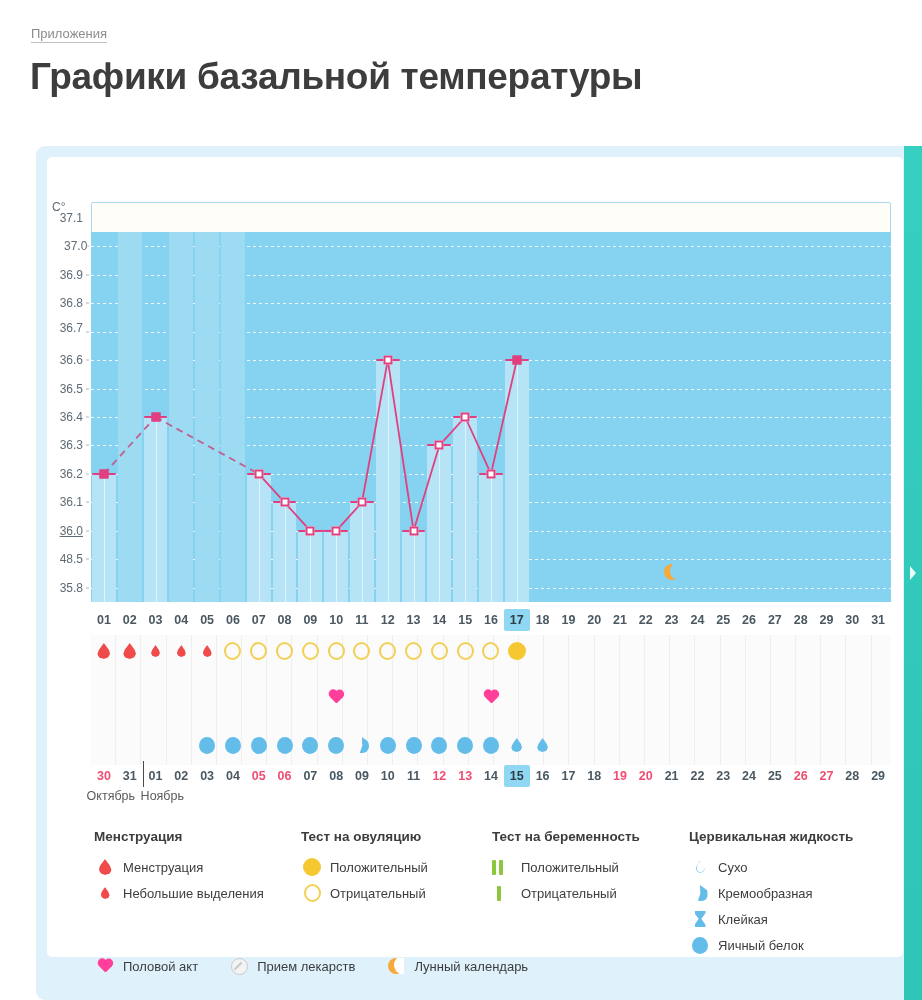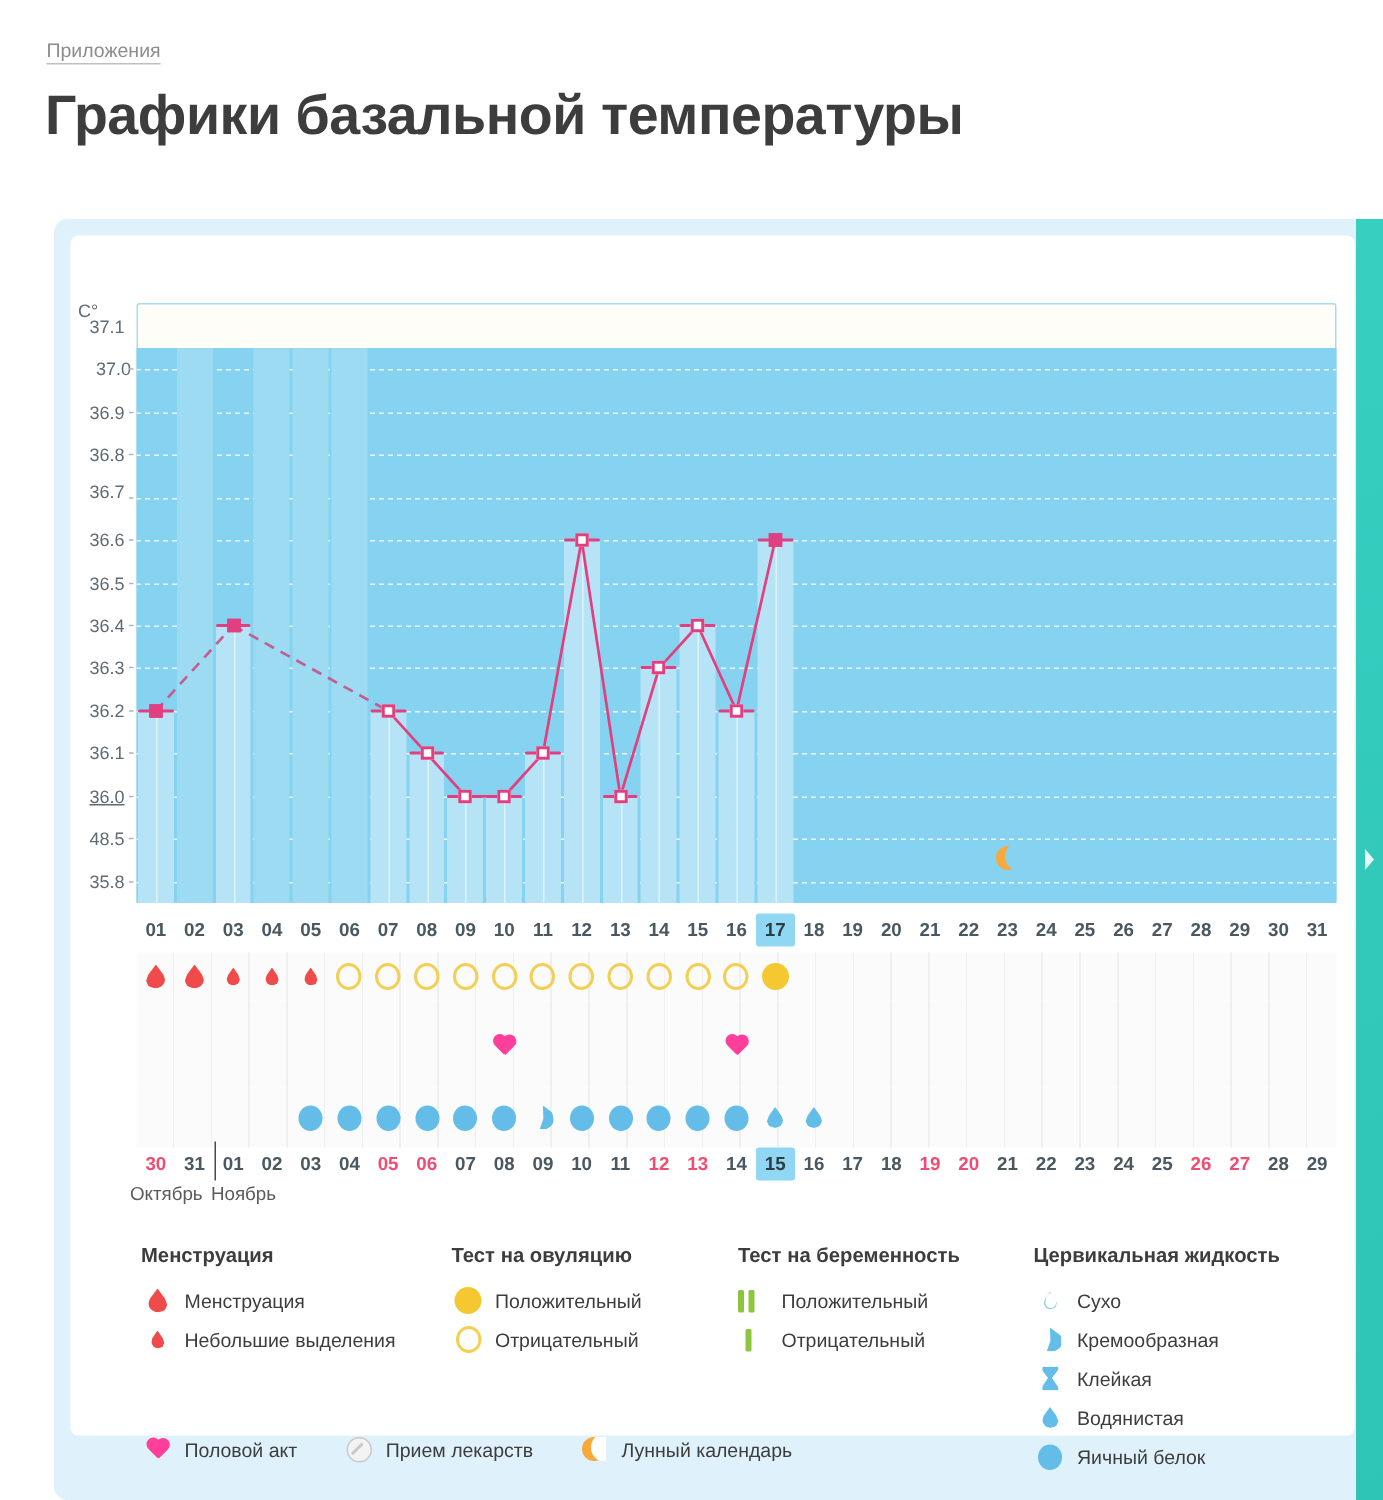--- a/index.html
+++ b/index.html
@@ -597,26 +597,20 @@
           <span class="legend-text">Кремообразная</span>
         </div>
         <div class="legend-item">
           <span class="legend-ico">
               <span class="sticky"></span>
             </span>
           <span class="legend-text">Клейкая</span>
         </div>
         <div class="legend-item">
           <span class="legend-ico">
-              <span class="drop blue-small"></span>
-            </span>
-          <span class="legend-text">Водянистая</span>
-        </div>
-        <div class="legend-item">
-          <span class="legend-ico">
               <span class="eggwhite"></span>
             </span>
           <span class="legend-text">Яичный белок</span>
         </div>
       </div>
     </div>
 
     <div class="legend-bottom">
       <div class="legend-item">
         <span class="legend-ico">

